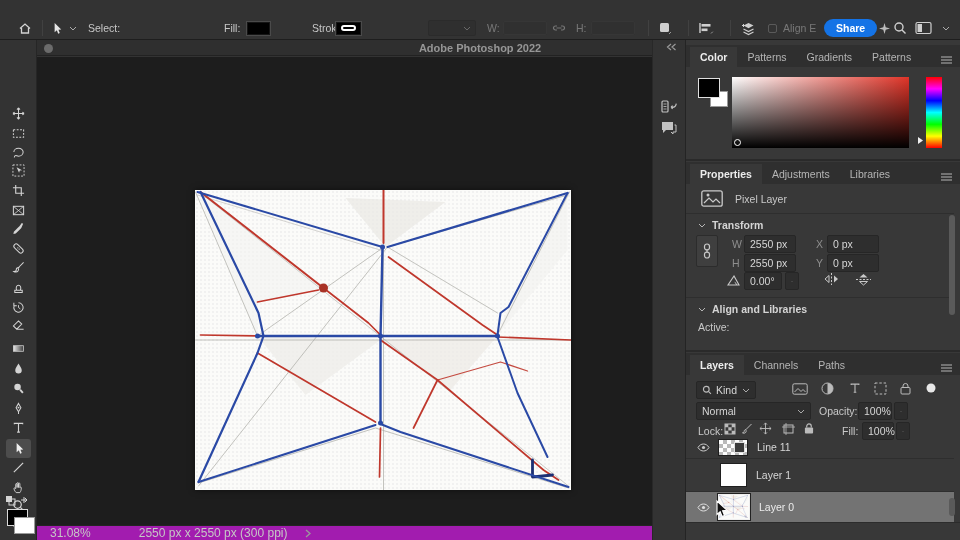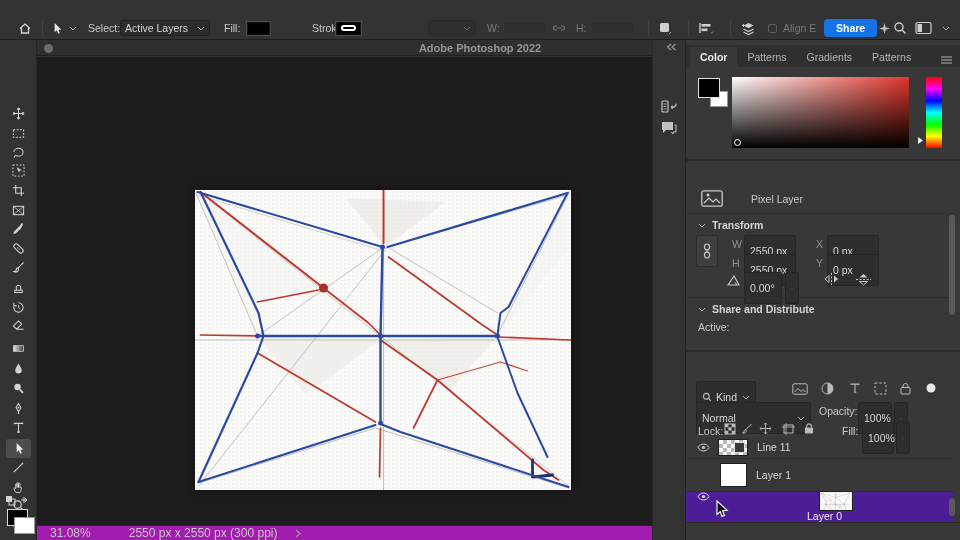--- a/index.html
+++ b/index.html
@@ -13,21 +13,21 @@
   .tl{position:absolute;top:3.5px;width:9px;height:9px;border-radius:50%;background:#6b6b6b;}
   .title-text{position:absolute;top:2px;width:100%;text-align:center;color:#969696;font-weight:bold;font-size:11px;}
 
   
   .optionsbar{left:0;top:16px;width:960px;height:24px;background:#333;border-bottom:1px solid #1e1e1e;}
   .ob{position:absolute;top:0;height:24px;display:flex;align-items:center;}
   .sep{position:absolute;top:4px;width:1px;height:16px;background:#414141;}
   .dd{background:#2c2c2c;border:1px solid #222;border-radius:2px;height:16px;display:flex;align-items:center;padding:0 4px;gap:4px;color:#d2d2d2;}
   .dim{opacity:.45;}
   .field{background:#2e2e2e;border:1px solid #3a3a3a;border-radius:2px;height:14px;width:44px;}
-  .share-btn{background:#1473e6;color:#fff;border-radius:4px;height:18px;padding:0 12px;display:flex;align-items:center;font-size:10.5px;font-weight:bold;}
+  .share-btn{background:#1473e6;color:#fff;border-radius:9px;height:18px;padding:0 12px;display:flex;align-items:center;font-size:10.5px;font-weight:bold;}
 
   
   .toolbar{left:0;top:40px;width:37px;height:500px;background:#333;border-right:1px solid #262626;}
   .tool{position:absolute;left:6px;width:25px;height:19px;display:flex;align-items:center;justify-content:center;border-radius:3px;}
   .tool.sel{background:#4d4d4d;}
   .swatch-fg{position:absolute;left:7px;top:469px;width:21px;height:17px;background:#000;border:1.5px solid #d9d9d9;z-index:2;}
   .swatch-bg{position:absolute;left:14px;top:477px;width:21px;height:17px;background:#fff;border:1.5px solid #9a9a9a;z-index:3;}
 
   
   .tabbar{left:37px;top:40px;width:615px;height:17px;background:#272727;}
@@ -42,28 +42,28 @@
 
   
   .panels{left:685px;top:40px;width:275px;height:500px;background:#383838;border-left:1px solid #242424;}
   .tabs-row{position:absolute;left:0;width:275px;height:22px;background:#2f2f2f;display:flex;align-items:flex-end;}
   .ptab{height:20px;display:flex;align-items:center;padding:0 10px;color:#b5b5b5;margin-top:48px;}
   .ptab.active{background:#383838;color:#ececec;font-weight:bold;}
   .pmenu{position:absolute;right:8px;top:6px;}
   .sect-div{position:absolute;left:0;width:275px;height:2px;background:#2a2a2a;}
   .plabel{color:#c9c9c9;}
   .pdim{color:#8e8e8e;}
-  .pfield{background:#2e2e2e;border:1px solid #262626;border-radius:2px;height:15px;display:flex;align-items:center;padding:15px 5px;color:#d6d6d6;}
+  .pfield{background:#2e2e2e;border:1px solid #262626;border-radius:2px;height:15px;display:flex;align-items:center;padding:8px 5px;color:#d6d6d6;}
   .chev{width:8px;height:5px;}
   .sect-head{font-weight:bold;color:#d4d4d4;display:flex;align-items:center;gap:6px;}
   .scroll{position:absolute;width:6px;border-radius:3px;background:#5a5a5a;}
 
   
   .lrow{position:absolute;left:0;width:268px;display:flex;align-items:center;}
-  .lrow.sel{background:#4c1d95;flex-direction:column;}
+  .lrow.sel{background:#737373;}
   .lthumb{border:1px solid #1f1f1f;background:#fff;overflow:hidden;position:relative;}
   .checker{background:repeating-conic-gradient(#b9b9b9 0 25%, #fdfdfd 0 50%) 0 0/8px 8px;}
   .eye{position:absolute;left:9px;width:16px;display:flex;justify-content:center;}
   .lname{margin-left:9px;color:#d6d6d6;}
   .lsep{position:absolute;left:0;width:268px;height:1px;background:#2e2e2e;}
   .bbar{position:absolute;left:0;top:482px;width:275px;height:18px;background:#383838;border-top:1px solid #2c2c2c;display:flex;align-items:center;}
   .cursor{position:absolute;z-index:50;}
 </style>
 </head>
 <body>
@@ -86,28 +86,20 @@
     <div class="sep" style="left:42px"></div>
     <div class="ob" style="left:50px;gap:6px">
       <svg width="13" height="13" viewBox="0 0 14 14">
           <path d="M5 1v10l2.4-2 1.4 3.6 1.7-.7-1.4-3.5 3-.3z" fill="#e6e6e6"></path>
         </svg>
       <svg class="chev" viewBox="0 0 8 5">
           <path d="M1 1l3 3 3-3" stroke="#aaa" fill="none"></path>
         </svg>
     </div>
     <div class="ob" style="left:88px">Select:</div>
-    <div class="ob" style="left:120px">
-      <div class="dd" style="width:90px;justify-content:space-between">
-        <span>Active Layers</span>
-        <svg class="chev" viewBox="0 0 8 5">
-            <path d="M1 1l3 3 3-3" stroke="#aaa" fill="none"></path>
-          </svg>
-      </div>
-    </div>
     <div class="ob" style="left:224px">Fill:</div>
     <div class="ob" style="left:247px">
         <div style="width:23px;height:13px;background:#000;border:1px solid #151515;outline:1px solid #4a4a4a"></div>
       </div>
     <div class="ob" style="left:312px">Stroke:</div>
     <div class="ob" style="left:336px">
         <div style="width:25px;height:13px;background:#000;border:1px solid #151515;outline:1px solid #4a4a4a;display:flex;align-items:center;justify-content:center">
           <div style="width:15px;height:6px;border:2px solid #fff;border-radius:3px"></div>
         </div>
       </div>
@@ -375,21 +367,21 @@
             <circle cx="302" cy="146" r="2.5" fill="#2a49a5"></circle>
             <circle cx="185" cy="233" r="2.5" fill="#2a49a5"></circle>
             <circle cx="187" cy="57" r="2.5" fill="#2a49a5"></circle>
           </g>
         </svg>
     </div>
   </div>
 
   <div class="abs statusbar">
     <span style="margin-left:13px">31.08%</span>
-    <span style="margin-left:38px">2550 px x 2550 px (300 ppi)</span>
+    <span style="margin-left:48px">2550 px x 2550 px (300 ppi)</span>
     <svg style="margin-left:18px" width="6" height="9" viewBox="0 0 6 9">
         <path d="M1 1l4 3.5L1 8" stroke="#9a9a9a" stroke-width="1.3" fill="none"></path>
       </svg>
   </div>
 
   <div class="abs dockstrip">
     <svg class="abs" style="left:13px;top:3px" width="11" height="8" viewBox="0 0 11 8">
         <path d="M5 1L1.5 4 5 7M9.5 1L6 4l3.5 3" stroke="#9a9a9a" stroke-width="1.2" fill="none"></path>
       </svg>
     <div class="abs" style="left:7px;top:58px">
@@ -424,21 +416,29 @@
     <div class="abs" style="left:46px;top:37px;width:177px;height:71px;background:linear-gradient(to bottom, rgba(0,0,0,0), #000), linear-gradient(to right, #fff, #e03428)">
       <div style="position:absolute;left:2px;bottom:2px;width:7px;height:7px;border:1.5px solid #fff;border-radius:50%"></div>
     </div>
     <div class="abs" style="left:240px;top:37px;width:16px;height:71px;background:linear-gradient(to bottom,#f00,#f0f,#00f,#0ff,#0f0,#ff0,#f00)"></div>
     <svg class="abs" style="left:231px;top:96px" width="7" height="9" viewBox="0 0 7 9">
         <path d="M1 1l5 3.5L1 8z" fill="#efefef"></path>
       </svg>
     <div class="sect-div" style="top:119px"></div>
 
     
-    <div class="abs" style="left:15px;top:150px;display:flex;align-items:center;gap:28px">
+    <div class="tabs-row" style="top:122px">
+      <div class="ptab active" style="margin-left:4px">Properties</div>
+      <div class="ptab">Adjustments</div>
+      <div class="ptab">Libraries</div>
+      <svg class="pmenu" style="top:11px" width="13" height="9" viewBox="0 0 13 9">
+          <path d="M1 1h11M1 4h11M1 7h11" stroke="#b5b5b5" stroke-width="1.2"></path>
+        </svg>
+    </div>
+    <div class="abs" style="left:15px;top:150px;display:flex;align-items:center;gap:12px">
       <svg width="22" height="17" viewBox="0 0 22 17">
           <rect x=".8" y=".8" width="20.4" height="15.4" rx="2" stroke="#c9c9c9" fill="none" stroke-width="1.3"></rect>
           <path d="M3 13l5-5 4 4 3-3 4 4" stroke="#c9c9c9" fill="none" stroke-width="1.2"></path>
           <circle cx="7" cy="5" r="1.5" fill="#c9c9c9"></circle>
         </svg>
       <span class="plabel">Pixel Layer</span>
     </div>
     <div class="abs" style="left:0;top:173px;width:268px;height:1px;background:#2e2e2e"></div>
     <div class="abs sect-head" style="left:12px;top:179px">
       <svg class="chev" viewBox="0 0 8 5">
@@ -479,27 +479,35 @@
     <svg class="abs" style="left:170px;top:233px" width="15" height="13" viewBox="0 0 15 13">
         <path d="M0 6.5h15" stroke="#c9c9c9" stroke-dasharray="2 1.5"></path>
         <path d="M3.5 4.5L7.5 1l4 3.5z" fill="#c9c9c9"></path>
         <path d="M3.5 8.5l4 3.5 4-3.5z" fill="none" stroke="#c9c9c9"></path>
       </svg>
     <div class="abs" style="left:0;top:257px;width:268px;height:1px;background:#2e2e2e"></div>
     <div class="abs sect-head" style="left:12px;top:263px">
       <svg class="chev" viewBox="0 0 8 5">
           <path d="M1 1l3 3 3-3" stroke="#b5b5b5" fill="none"></path>
         </svg>
-      <span>Share and Distribute</span>
+      <span>Align and Libraries</span>
     </div>
     <div class="abs plabel" style="left:12px;top:281px">Active:</div>
     <div class="scroll" style="left:263px;top:175px;height:100px"></div>
     <div class="sect-div" style="top:310px"></div>
 
     
+    <div class="tabs-row" style="top:313px">
+      <div class="ptab active" style="margin-left:4px">Layers</div>
+      <div class="ptab">Channels</div>
+      <div class="ptab">Paths</div>
+      <svg class="pmenu" style="top:11px" width="13" height="9" viewBox="0 0 13 9">
+          <path d="M1 1h11M1 4h11M1 7h11" stroke="#b5b5b5" stroke-width="1.2"></path>
+        </svg>
+    </div>
     <div class="abs pfield" style="left:10px;top:341px;width:60px;justify-content:space-between">
       <span style="display:flex;align-items:center;gap:4px">
         <svg width="10" height="10" viewBox="0 0 14 14">
             <circle cx="6" cy="6" r="4" stroke="#bbb" stroke-width="1.6" fill="none"></circle>
             <path d="M9 9l3.5 3.5" stroke="#bbb" stroke-width="1.6"></path>
           </svg>
         <span>Kind</span>
       </span>
       <svg class="chev" viewBox="0 0 8 5">
           <path d="M1 1l3 3 3-3" stroke="#aaa" fill="none"></path>

